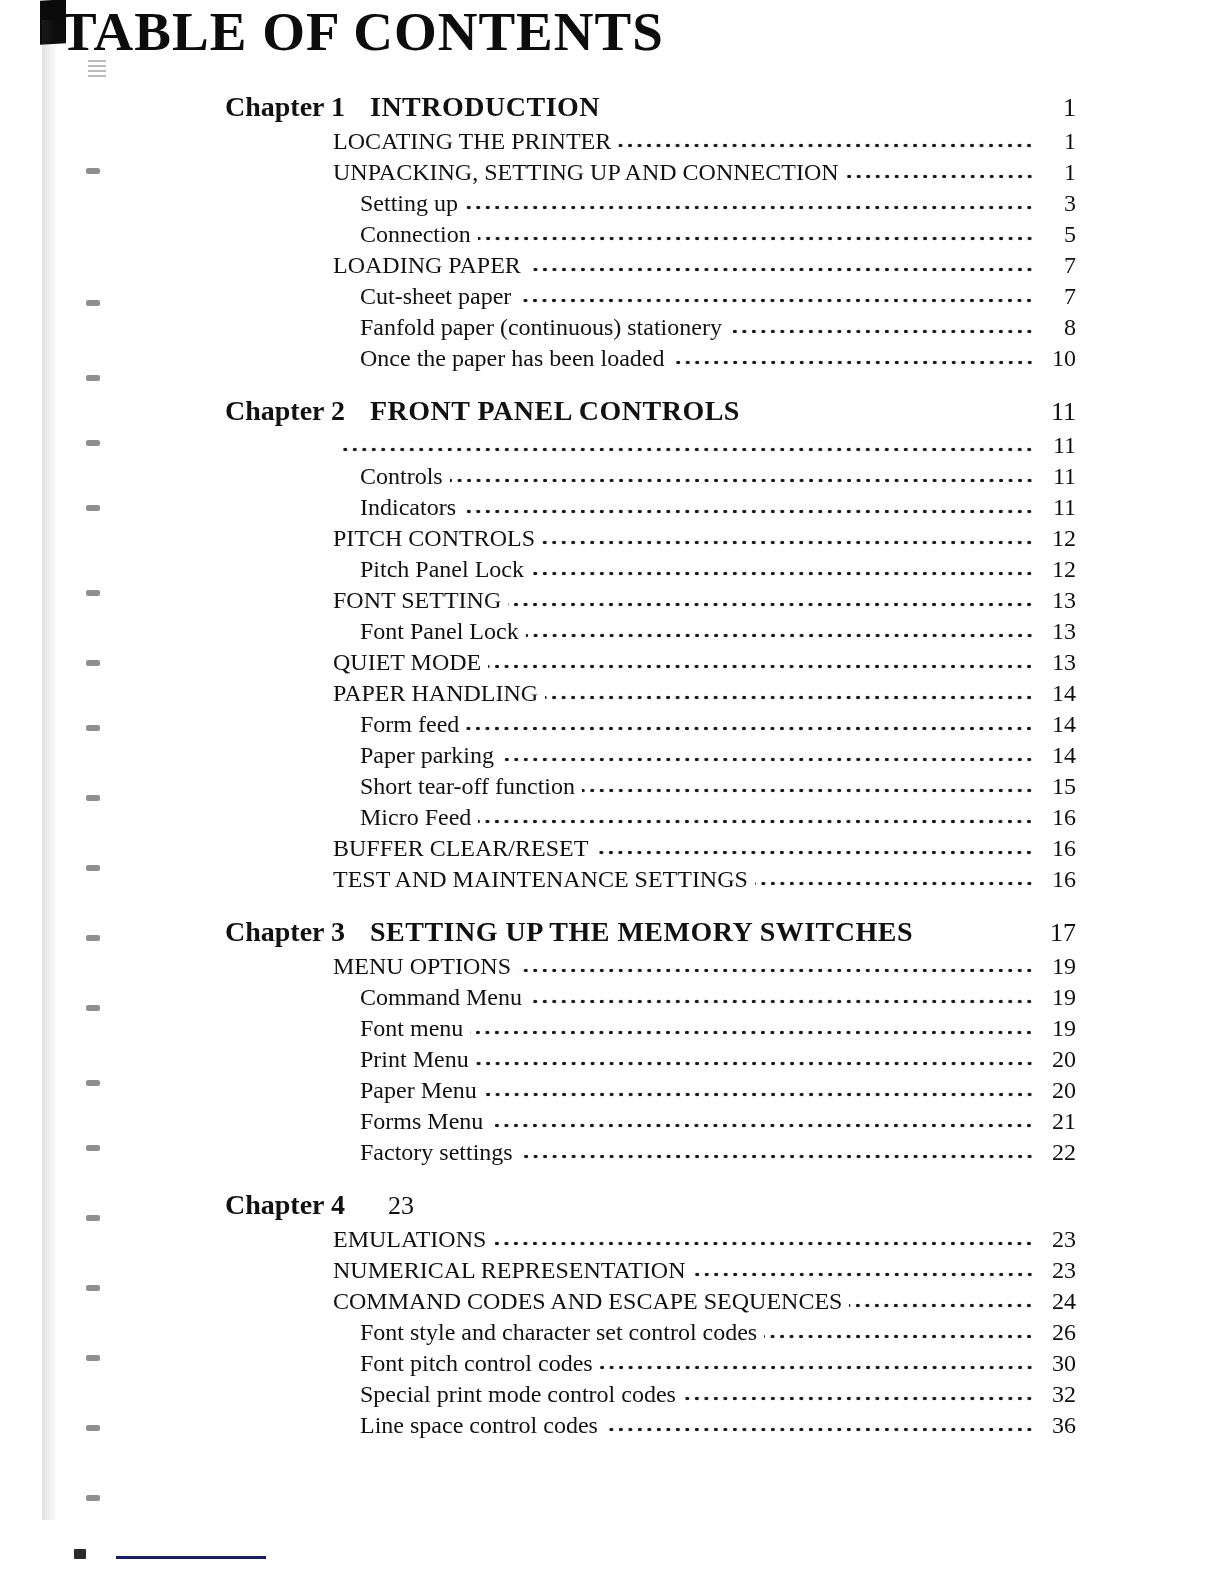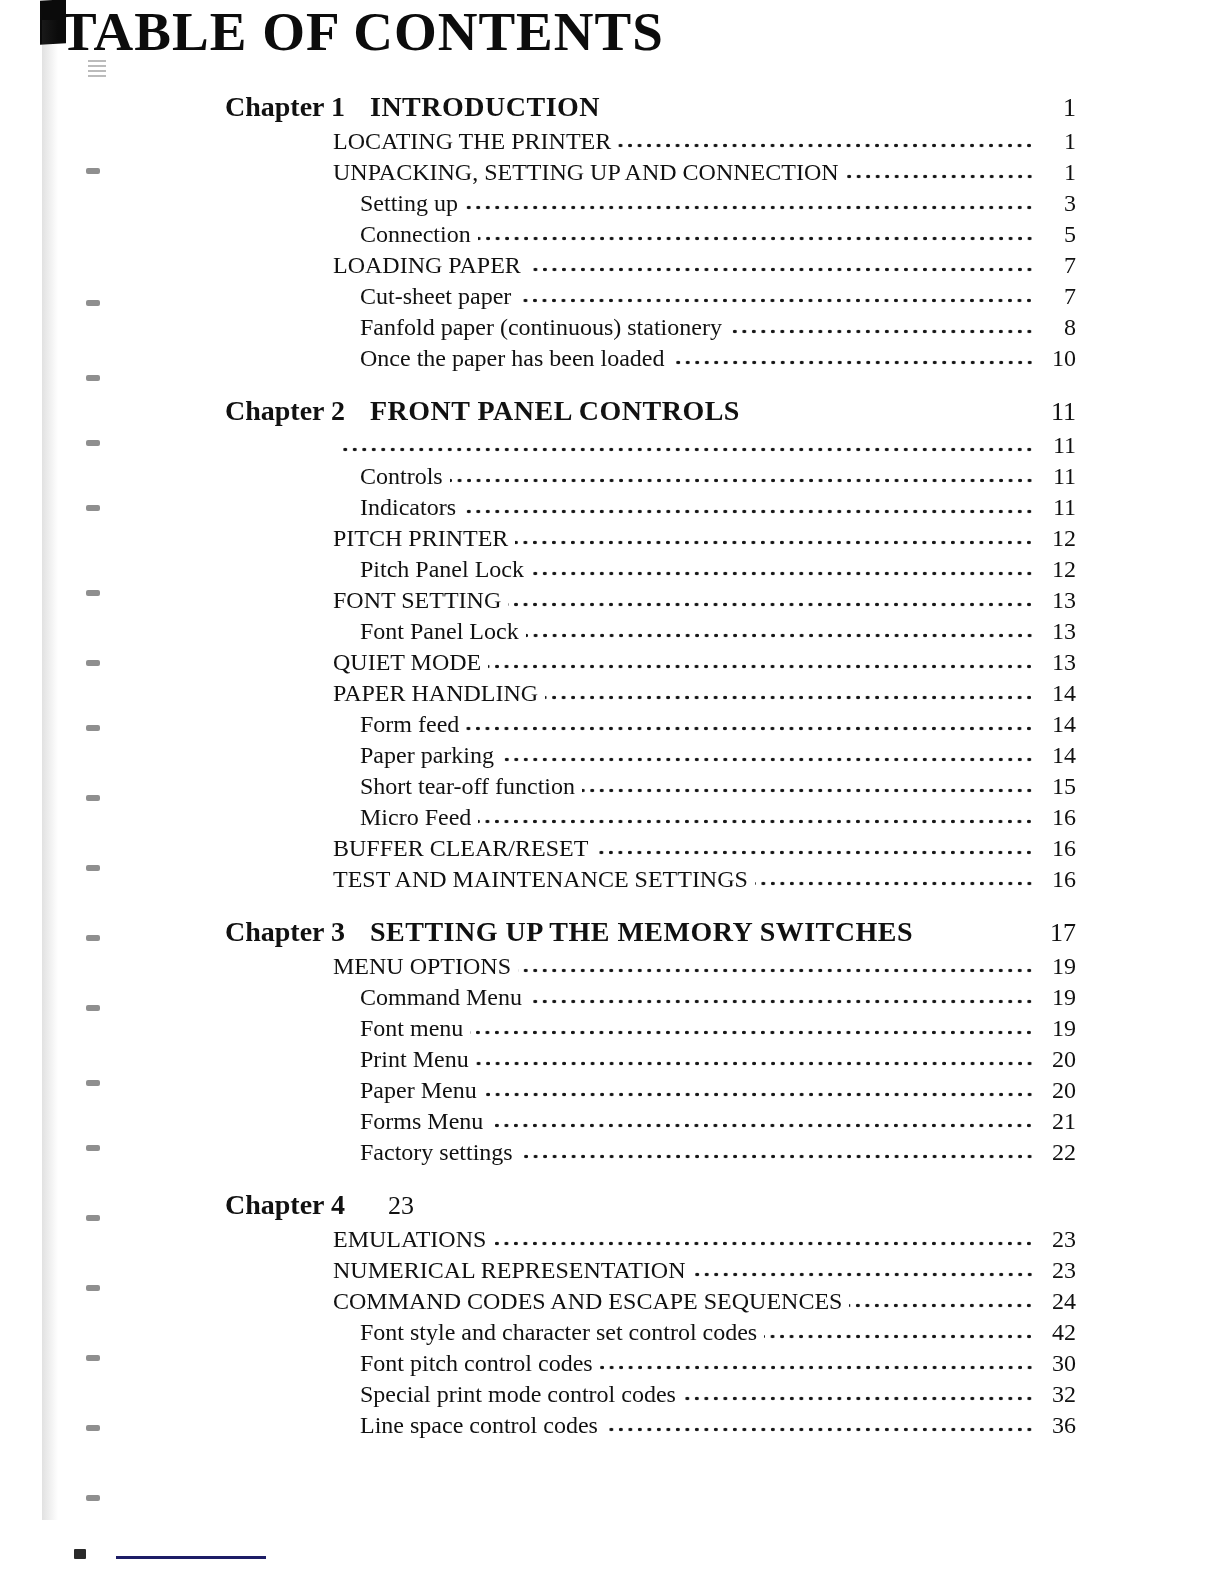--- a/index.html
+++ b/index.html
@@ -193,21 +193,21 @@
       <span class="entry-text">Controls</span>
       <span class="dots"></span>
       <span class="entry-page">11</span>
     </div>
     <div class="entry-row level-2">
       <span class="entry-text">Indicators</span>
       <span class="dots"></span>
       <span class="entry-page">11</span>
     </div>
     <div class="entry-row level-1">
-      <span class="entry-text">PITCH PRINTER</span>
+      <span class="entry-text">PITCH CONTROLS</span>
       <span class="dots"></span>
       <span class="entry-page">12</span>
     </div>
     <div class="entry-row level-2">
       <span class="entry-text">Pitch Panel Lock</span>
       <span class="dots"></span>
       <span class="entry-page">12</span>
     </div>
     <div class="entry-row level-1">
       <span class="entry-text">FONT SETTING</span>
@@ -314,21 +314,21 @@
       <span class="entry-page">23</span>
     </div>
     <div class="entry-row level-1">
       <span class="entry-text">COMMAND CODES AND ESCAPE SEQUENCES</span>
       <span class="dots"></span>
       <span class="entry-page">24</span>
     </div>
     <div class="entry-row level-2">
       <span class="entry-text">Font style and character set control codes</span>
       <span class="dots"></span>
-      <span class="entry-page">42</span>
+      <span class="entry-page">26</span>
     </div>
     <div class="entry-row level-2">
       <span class="entry-text">Font pitch control codes</span>
       <span class="dots"></span>
       <span class="entry-page">30</span>
     </div>
     <div class="entry-row level-2">
       <span class="entry-text">Special print mode control codes</span>
       <span class="dots"></span>
       <span class="entry-page">32</span>

